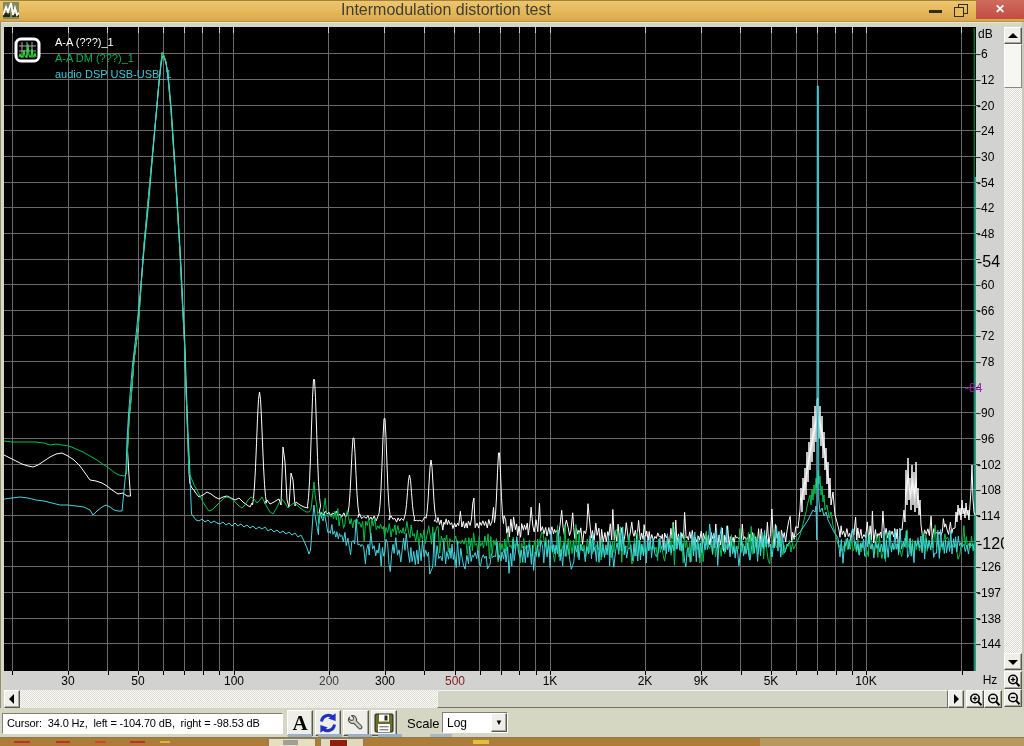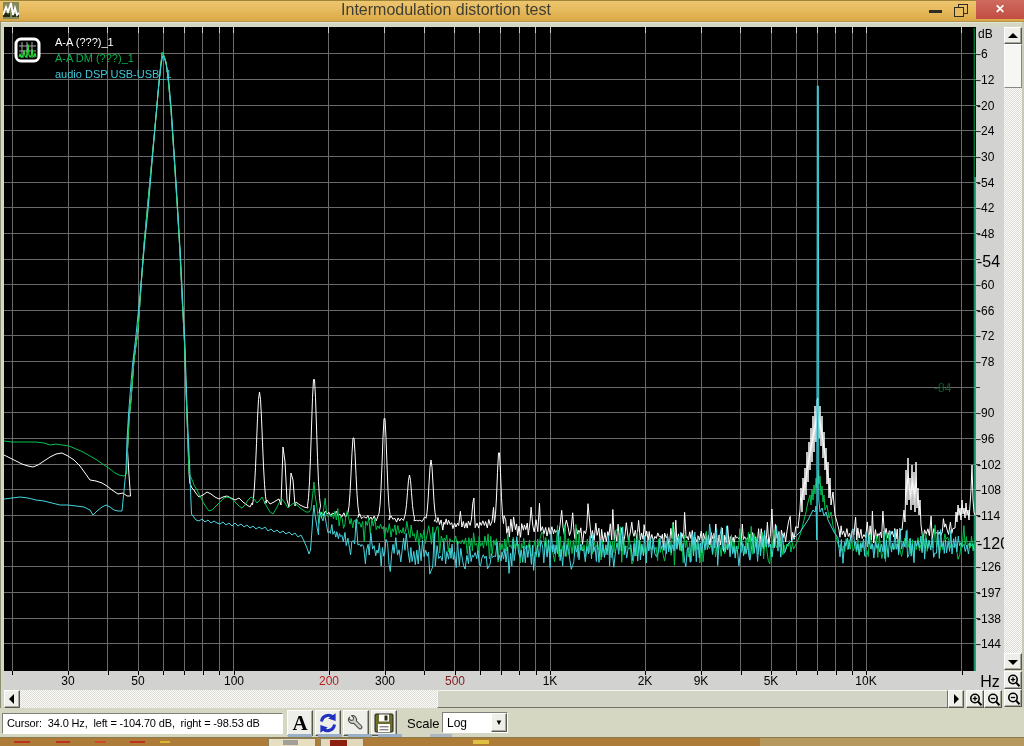--- a/index.html
+++ b/index.html
@@ -135,21 +135,21 @@
 <div style="position:absolute;left:977px;top:124px;font-size:12px;color:#000">-24</div>
 <div style="position:absolute;left:977px;top:150px;font-size:12px;color:#000">-30</div>
 <div style="position:absolute;left:977px;top:176px;font-size:12px;color:#000">-54</div>
 <div style="position:absolute;left:977px;top:201px;font-size:12px;color:#000">-42</div>
 <div style="position:absolute;left:977px;top:227px;font-size:12px;color:#000">-48</div>
 <div style="position:absolute;left:977px;top:253px;font-size:16px;color:#000">-54</div>
 <div style="position:absolute;left:977px;top:278px;font-size:12px;color:#000">-60</div>
 <div style="position:absolute;left:977px;top:304px;font-size:12px;color:#000">-66</div>
 <div style="position:absolute;left:977px;top:329px;font-size:12px;color:#000">-72</div>
 <div style="position:absolute;left:977px;top:355px;font-size:12px;color:#000">-78</div>
-<div style="position:absolute;left:934px;top:381px;font-size:12px;color:#14532d">-84</div>
+<div style="position:absolute;left:965px;top:381px;font-size:12px;color:#a21caf">-84</div>
 <div style="position:absolute;left:977px;top:406px;font-size:12px;color:#000">-90</div>
 <div style="position:absolute;left:977px;top:432px;font-size:12px;color:#000">-96</div>
 <div style="position:absolute;left:977px;top:458px;font-size:12px;color:#000">-102</div>
 <div style="position:absolute;left:977px;top:483px;font-size:12px;color:#000">-108</div>
 <div style="position:absolute;left:977px;top:509px;font-size:12px;color:#000">-114</div>
 <div style="position:absolute;left:977px;top:535px;font-size:16px;color:#000">-120</div>
 <div style="position:absolute;left:977px;top:560px;font-size:12px;color:#000">-126</div>
 <div style="position:absolute;left:977px;top:586px;font-size:12px;color:#000">-197</div>
 <div style="position:absolute;left:977px;top:612px;font-size:12px;color:#000">-138</div>
 <div style="position:absolute;left:977px;top:637px;font-size:12px;color:#000">-144</div>
@@ -203,29 +203,29 @@
 <div style="position:absolute;left:771px;top:671px;width:1px;height:4px;background:#000"></div>
 <div style="position:absolute;left:796px;top:671px;width:1px;height:4px;background:#000"></div>
 <div style="position:absolute;left:817px;top:671px;width:1px;height:4px;background:#000"></div>
 <div style="position:absolute;left:836px;top:671px;width:1px;height:4px;background:#000"></div>
 <div style="position:absolute;left:852px;top:671px;width:1px;height:4px;background:#000"></div>
 <div style="position:absolute;left:866px;top:671px;width:1px;height:4px;background:#000"></div>
 <div style="position:absolute;left:962px;top:671px;width:1px;height:4px;background:#000"></div>
 <div style="position:absolute;left:48px;top:674px;width:40px;text-align:center;font-size:12px;color:#000">30</div>
 <div style="position:absolute;left:118px;top:674px;width:40px;text-align:center;font-size:12px;color:#000">50</div>
 <div style="position:absolute;left:214px;top:674px;width:40px;text-align:center;font-size:12px;color:#000">100</div>
-<div style="position:absolute;left:309px;top:674px;width:40px;text-align:center;font-size:12px;color:#b91c1c">200</div>
+<div style="position:absolute;left:309px;top:674px;width:40px;text-align:center;font-size:12px;color:#404040">200</div>
 <div style="position:absolute;left:365px;top:674px;width:40px;text-align:center;font-size:12px;color:#000">300</div>
 <div style="position:absolute;left:435px;top:674px;width:40px;text-align:center;font-size:12px;color:#7f1d1d">500</div>
 <div style="position:absolute;left:530px;top:674px;width:40px;text-align:center;font-size:12px;color:#000">1K</div>
 <div style="position:absolute;left:625px;top:674px;width:40px;text-align:center;font-size:12px;color:#000">2K</div>
 <div style="position:absolute;left:681px;top:674px;width:40px;text-align:center;font-size:12px;color:#000">9K</div>
 <div style="position:absolute;left:751px;top:674px;width:40px;text-align:center;font-size:12px;color:#000">5K</div>
 <div style="position:absolute;left:846px;top:674px;width:40px;text-align:center;font-size:12px;color:#000">10K</div>
-<div style="position:absolute;left:976px;top:673px;width:28px;text-align:center;font-size:16px;color:#000">Hz</div>
+<div style="position:absolute;left:976px;top:673px;width:28px;text-align:center;font-size:12px;color:#000">Hz</div>
 
 <div style="position:absolute;left:1004px;top:27px;width:18px;height:643px;background:repeating-conic-gradient(#fbfbf9 0% 25%,#dcdcd4 0% 50%) 0 0/2px 2px"></div>
 <div style="position:absolute;left:1004px;top:27px;width:18px;height:17px;background:#efefe9;border-top:1px solid #fff;border-left:1px solid #fff;border-right:1px solid #58584f;border-bottom:1px solid #58584f;box-sizing:border-box;box-shadow:inset -1px -1px 0 #a8a8a0">
     <div style="margin:1px 0 0 0"><svg width="16" height="14" viewBox="0 0 16 14">
         <path d="M8 4 L13 9 L3 9 Z" fill="#000"></path>
       </svg></div>
   </div>
 <div style="position:absolute;left:1004px;top:44px;width:18px;height:44px;background:#f6f6f2;border-top:1px solid #fff;border-left:1px solid #fff;border-right:1px solid #888880;border-bottom:1px solid #888880;box-sizing:border-box"></div>
 <div style="position:absolute;left:1004px;top:653px;width:18px;height:17px;background:#efefe9;border-top:1px solid #fff;border-left:1px solid #fff;border-right:1px solid #58584f;border-bottom:1px solid #58584f;box-sizing:border-box;box-shadow:inset -1px -1px 0 #a8a8a0">
     <div style="margin:1px 0 0 0"><svg width="16" height="14" viewBox="0 0 16 14">

